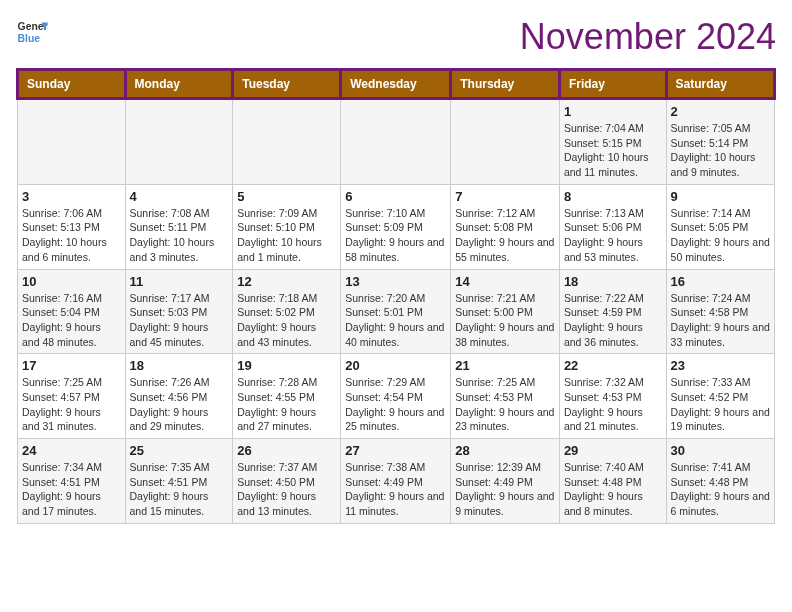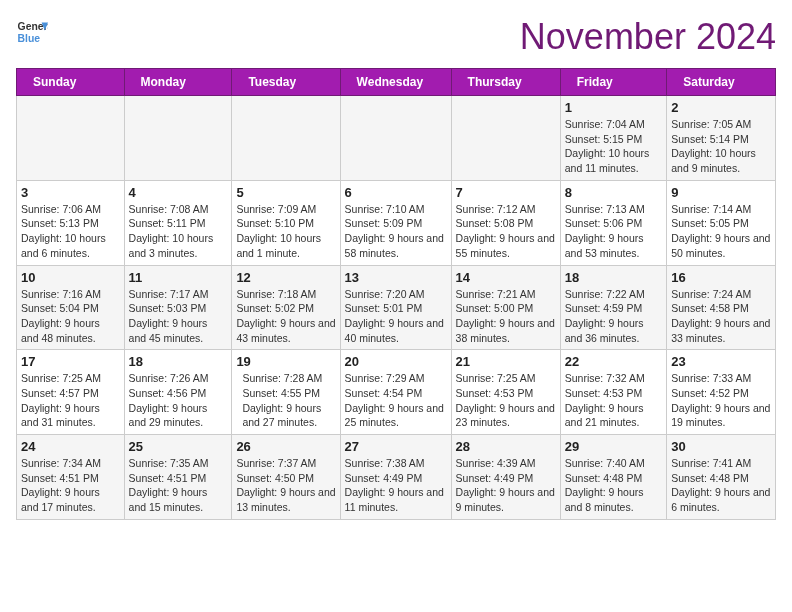--- a/index.html
+++ b/index.html
@@ -36,27 +36,27 @@
     .location {
       font-size: 14px;
       color: #555;
     }
     table {
       width: 100%;
       border-collapse: collapse;
       font-size: 11px;
     }
     thead tr th {
-      background-color: #a21caf;
+      background-color: #a16207;
       color: #fff;
-      padding: 6px 16px;
+      padding: 6px 8px;
       text-align: left;
       font-size: 12px;
       font-weight: bold;
-      border: 1px solid #701a75;
+      border: 3px solid #701a75;
     }
     tbody tr td {
       border: 1px solid #ccc;
       vertical-align: top;
       padding: 4px;
       height: 80px;
       width: 113px;
     }
     tbody tr:nth-child(odd) td {
       background-color: #f5f5f5;
@@ -224,21 +224,21 @@
 Daylight: 9 hours and 31 minutes.</div>
         </td>
         <td>
           <span class="day-number">18</span>
           <div class="day-info" style="white-space: pre-line;">Sunrise: 7:26 AM
 Sunset: 4:56 PM
 Daylight: 9 hours and 29 minutes.</div>
         </td>
         <td>
           <span class="day-number">19</span>
-          <div class="day-info" style="white-space: pre-line; margin-left: 6px;">Sunrise: 7:28 AM
+          <div class="day-info" style="white-space: pre-line;">Sunrise: 7:28 AM
 Sunset: 4:55 PM
 Daylight: 9 hours and 27 minutes.</div>
         </td>
         <td>
           <span class="day-number">20</span>
           <div class="day-info" style="white-space: pre-line;">Sunrise: 7:29 AM
 Sunset: 4:54 PM
 Daylight: 9 hours and 25 minutes.</div>
         </td>
         <td>
@@ -280,21 +280,21 @@
 Daylight: 9 hours and 13 minutes.</div>
         </td>
         <td>
           <span class="day-number">27</span>
           <div class="day-info" style="white-space: pre-line;">Sunrise: 7:38 AM
 Sunset: 4:49 PM
 Daylight: 9 hours and 11 minutes.</div>
         </td>
         <td>
           <span class="day-number">28</span>
-          <div class="day-info" style="white-space: pre-line;">Sunrise: 4:39 AM
+          <div class="day-info" style="white-space: pre-line;">Sunrise: 12:39 AM
 Sunset: 4:49 PM
 Daylight: 9 hours and 9 minutes.</div>
         </td>
         <td>
           <span class="day-number">29</span>
           <div class="day-info" style="white-space: pre-line;">Sunrise: 7:40 AM
 Sunset: 4:48 PM
 Daylight: 9 hours and 8 minutes.</div>
         </td>
         <td>

